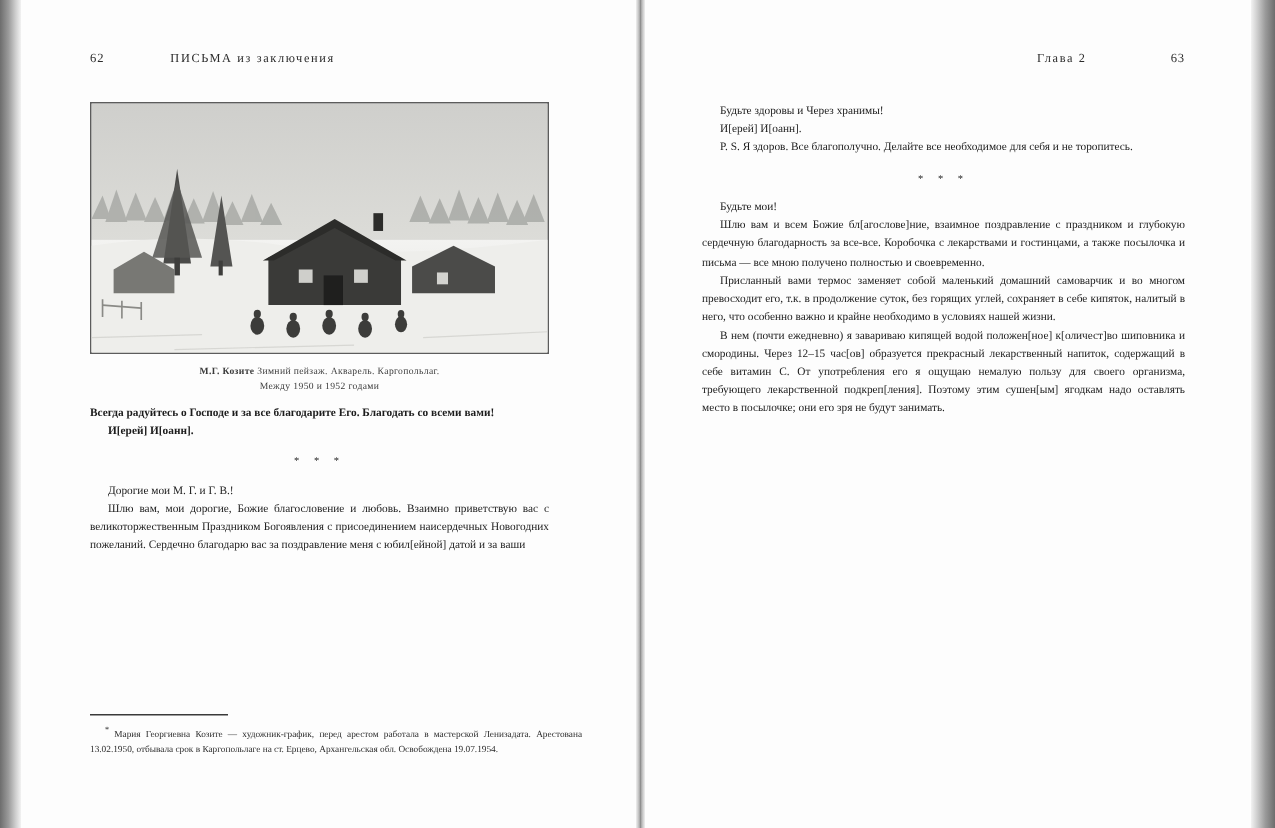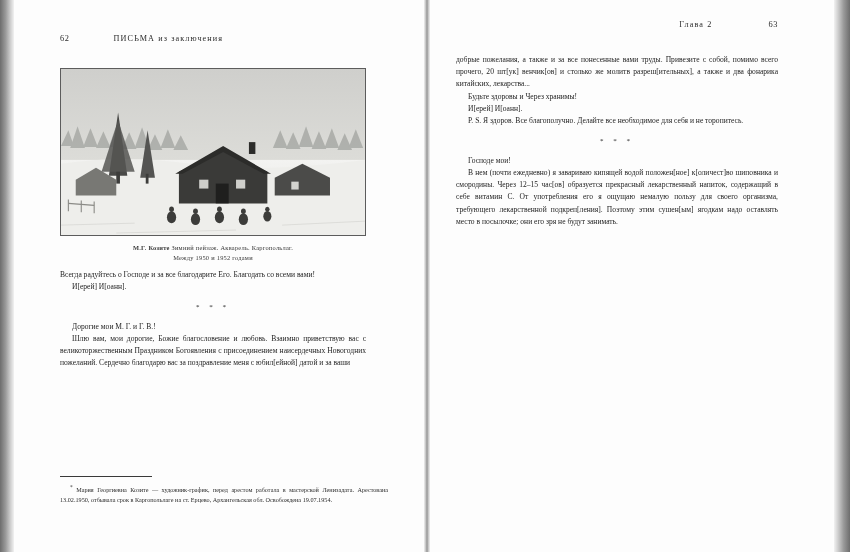--- a/index.html
+++ b/index.html
@@ -43,21 +43,21 @@
     background: linear-gradient(to right, #f0f0f0 0%, #b9b9b9 35%, #8f8f8f 50%, #b9b9b9 65%, #f0f0f0 100%);
   }
 
   .page {
     position: absolute;
     top: 0;
     height: 552px;
     box-sizing: border-box;
   }
   .page-left  { left: 14px;  width: 412px; padding: 34px 60px 26px 46px; }
-  .page-right { left: 418px; width: 404px; padding: 20px 44px 26px 38px; }
+  .page-right { left: 430px; width: 404px; padding: 34px 44px 26px 38px; }
 
   .running-head {
     display: flex;
     align-items: baseline;
     height: 16px;
     font-size: 8.2px;
     letter-spacing: 0.6px;
     color: #2b2b2b;
     margin-bottom: 18px;
   }
@@ -105,21 +105,21 @@
     line-height: 1.62;
     text-align: justify;
     color: #1c1c1c;
     hyphens: auto;
   }
   .body-text p {
     margin: 0;
     text-indent: 12px;
   }
   .body-text p.noindent { text-indent: 0; }
-  .body-text p.bold { font-weight: normal; }
+  .body-text p.bold { font-weight: bold; }
 
   .sep {
     text-align: center;
     letter-spacing: 4px;
     font-size: 7px;
     margin: 9px 0 7px 0;
     color: #1c1c1c;
   }
 
   
@@ -281,25 +281,26 @@
   </div>
 
   <div class="page page-right">
 
     <div class="running-head right">
       <span class="head-title">Глава 2</span>
       <span class="folio">63</span>
     </div>
 
     <div class="body-text">
-      <p class="noindent">добрые пожелания, а также и за все понесенные вами труды. Привезите с собой, помимо всего прочего, 20 шт[ук] венчик[ов] и столько же молитв разреш[ительных], а также и два фонарика китайских, лекарства...</p>
       <p>Будьте здоровы и Через хранимы!</p>
       <p>И[ерей] И[оанн].</p>
       <p>P. S. Я здоров. Все благополучно. Делайте все необходимое для себя и не торопитесь.</p>
 
       <div class="sep">* * *</div>
 
-      <p>Господе мои!</p>
+      <p>Будьте мои!</p>
+      <p>Шлю вам и всем Божие бл[агослове]ние, взаимное поздравление с праздником и глубокую сердечную благодарность за все-все. Коробочка с лекарствами и гостинцами, а также посылочка и письма — все мною получено полностью и своевременно.</p>
+      <p>Присланный вами термос заменяет собой маленький домашний самоварчик и во многом превосходит его, т.к. в продолжение суток, без горящих углей, сохраняет в себе кипяток, налитый в него, что особенно важно и крайне необходимо в условиях нашей жизни.</p>
       <p>В нем (почти ежедневно) я завариваю кипящей водой положен[ное] к[оличест]во шиповника и смородины. Через 12–15 час[ов] образуется прекрасный лекарственный напиток, содержащий в себе витамин С. От употребления его я ощущаю немалую пользу для своего организма, требующего лекарственной подкреп[ления]. Поэтому этим сушен[ым] ягодкам надо оставлять место в посылочке; они его зря не будут занимать.</p>
     </div>
   </div>
 
 </div>
 
 </body></html>

